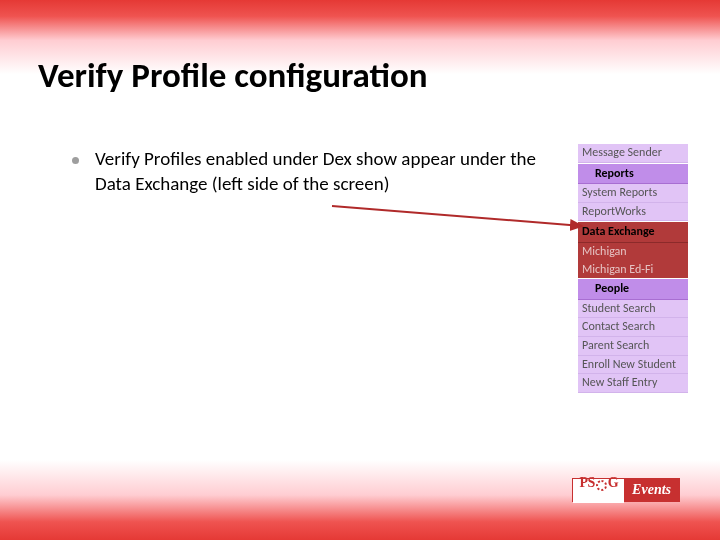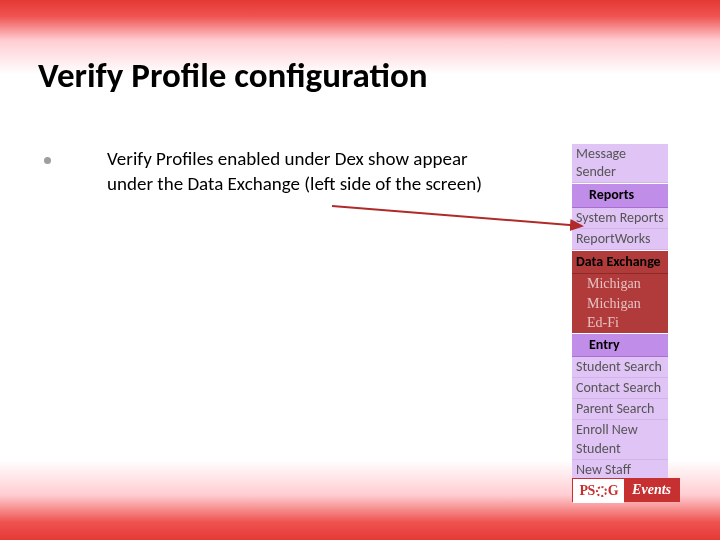--- a/index.html
+++ b/index.html
@@ -38,48 +38,47 @@
     top: 54px;
     left: 38px;
     font-size: 35px;
     font-weight: 700;
     color: #000;
     z-index: 2;
   }
   .bullet-block {
     position: absolute;
     top: 147px;
-    left: 44px;
+    left: 72px;
     width: 465px;
     z-index: 2;
     display: flex;
     align-items: flex-start;
-    gap: 40px;
   }
   .bullet-dot {
     width: 7px;
     height: 7px;
     border-radius: 50%;
     background: #9e9e9e;
     margin-top: 10px;
     flex-shrink: 0;
   }
   .bullet-text {
     margin-left: 16px;
     font-size: 19px;
     line-height: 1.3;
     color: #000;
   }
   .screenshot-inset {
     position: absolute;
     top: 144px;
-    right: 52px;
-    width: 96px;
+    right: 32px;
+    width: 110px;
     z-index: 2;
-    font-size: 14px;
+    font-size: 12px;
     line-height: 1.3;
   }
   .inset-item-plain {
     background: #e1c4f6;
     color: #555;
     padding: 1px 4px;
     border-bottom: 1px solid #d2b3eb;
   }
   .inset-header {
     background: #c08de9;
@@ -94,22 +93,21 @@
     color: #e5c2c2;
   }
   .inset-selected-header {
     font-weight: bold;
     color: #000;
     padding: 2px 4px;
     border-top: 1px solid #fff;
     border-bottom: 1px solid #8c2a2a;
   }
   .inset-selected-item {
-    padding: 1px 15px;
-    font-family: Liberation Serif, serif;
+    padding: 1px 4px;
   }
   .arrow-svg {
     position: absolute;
     top: 202px;
     left: 330px;
     width: 260px;
     height: 34px;
     z-index: 3;
   }
   .logo-box {
@@ -122,21 +120,21 @@
     height: 24px;
     z-index: 3;
     font-size: 14px;
     font-weight: bold;
   }
   .logo-left {
     background: #fff;
     color: #000;
     padding: 12px 6px;
     display: flex;
-    align-items: center;
+    align-items: flex-end;
     font-family: Georgia, serif;
     letter-spacing: -0.5px;
   }
   .logo-left .red { color: #c73030; }
   .logo-left .gear {
     display: inline-block;
     width: 11px;
     height: 11px;
     border: 2px dotted #c73030;
     border-radius: 50%;
@@ -172,21 +170,21 @@
   <div class="inset-header">Reports</div>
   <div class="inset-item-plain">System Reports</div>
   <div class="inset-item-plain">ReportWorks</div>
 
   <div class="inset-selected-block">
     <div class="inset-selected-header">Data Exchange</div>
     <div class="inset-selected-item">Michigan</div>
     <div class="inset-selected-item">Michigan Ed-Fi</div>
   </div>
 
-  <div class="inset-header">Entry</div>
+  <div class="inset-header">People</div>
   <div class="inset-item-plain">Student Search</div>
   <div class="inset-item-plain">Contact Search</div>
   <div class="inset-item-plain">Parent Search</div>
   <div class="inset-item-plain">Enroll New Student</div>
   <div class="inset-item-plain">New Staff Entry</div>
 </div>
 
 <svg class="arrow-svg" viewBox="0 0 260 34">
   <defs>
     <marker id="ah" markerWidth="8" markerHeight="8" refX="6" refY="3" orient="auto">

